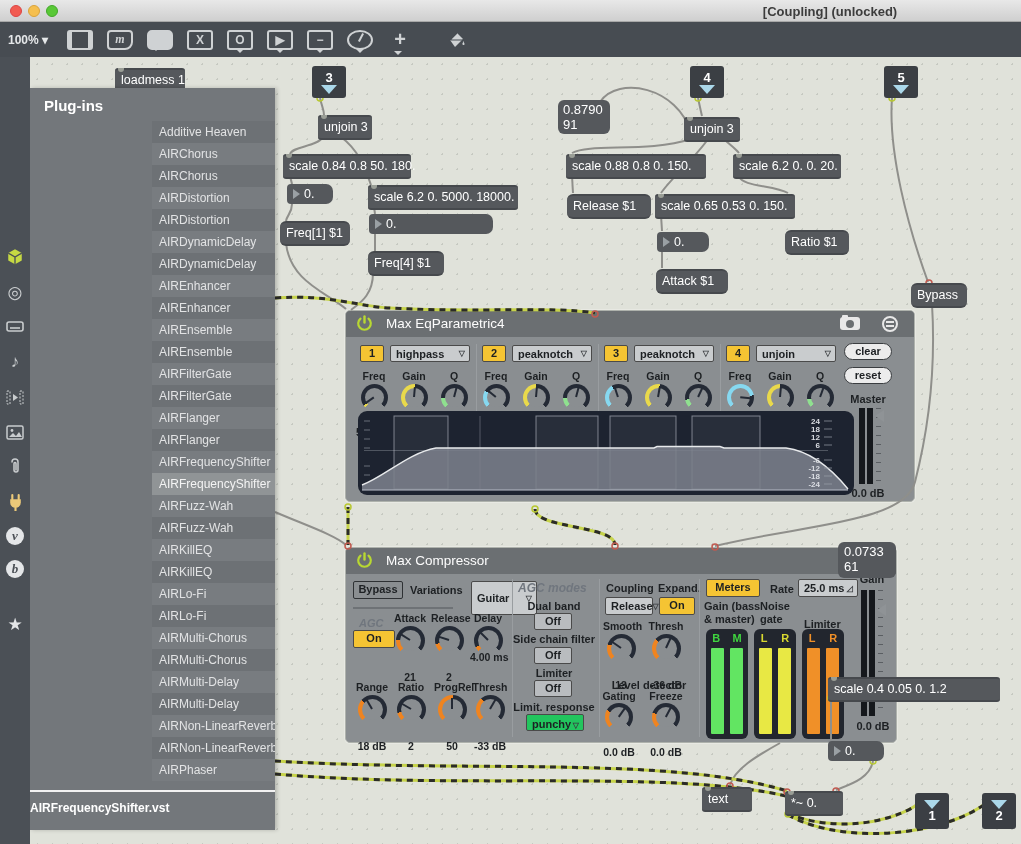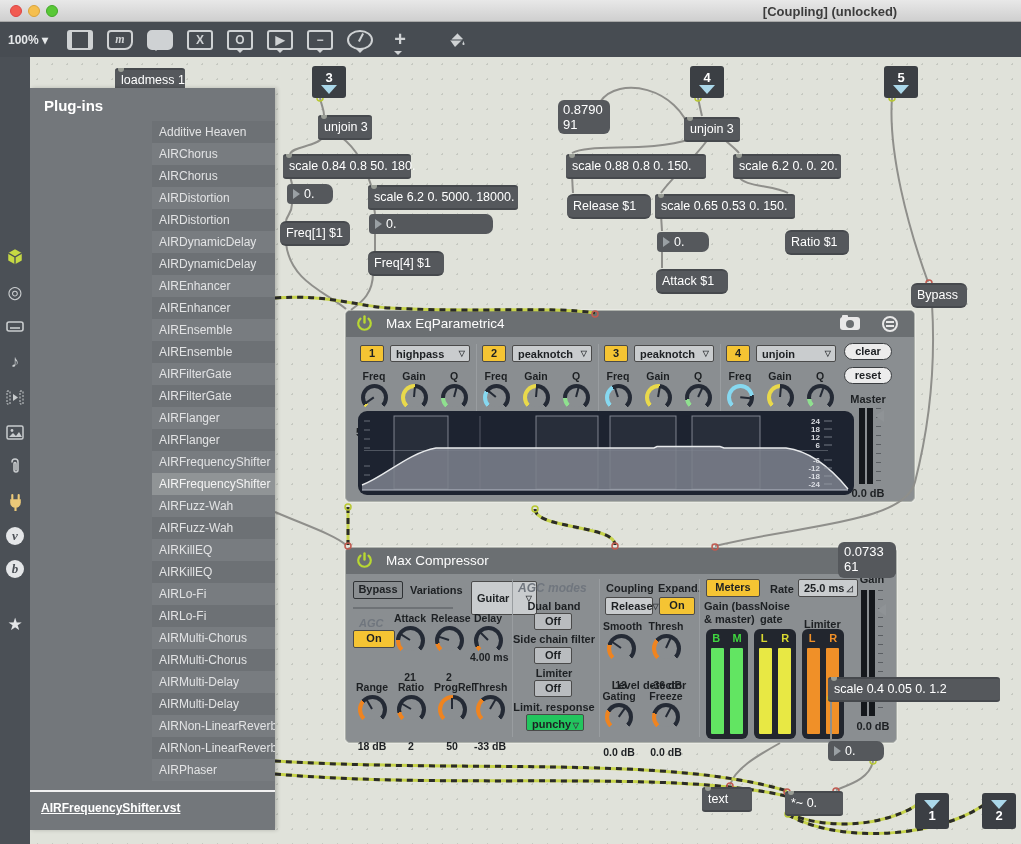--- a/index.html
+++ b/index.html
@@ -69,21 +69,21 @@
   .cat { font-size:12.5px; color:#ecedee; padding:4px 12px; cursor:default; }
   .cat.active { color:#e3e84a; }
   .plist { position:absolute; left:122px; top:33px; width:123px; }
   .prow { height:22px; line-height:22px; font-size:12px; color:#e2e3e4; padding-left:7px;
     white-space:nowrap; overflow:hidden; }
   .prow:nth-child(odd) { background:#6d7175; }
   .prow:nth-child(even){ background:#787c80; }
   .prow.sel { background:#90draft; }
   .prow.sel { background:#909496; color:#f4f4f4; }
   .sb-status { position:absolute; left:0; top:702px; width:245px; border-top:2px solid #f2f2f2; }
-  .sb-status span { display:block; padding:9px 11px; font-size:12px; font-weight:bold; color:#fff;text-decoration:underline; }
+  .sb-status span { display:block; padding:9px 0; font-size:12px; font-weight:bold; color:#fff; }
 
   
   .obj, .msg, .flonum { position:absolute; background:#55585c; color:#fff; font-size:12.5px;
     line-height:17px; padding:2px 6px; white-space:nowrap; z-index:16; }
   .obj { border-top:2px solid #46494d; border-bottom:2px solid #46494d; border-radius:3px; }
   .obj::before { content:""; position:absolute; left:3px; top:-2px; width:6px; height:4px;
     border-radius:0 0 3px 3px; background:#9a9e96; }
   .msg { border-radius:6px; border-top:2px solid #46494d; border-bottom:2px solid #46494d; }
   .flonum { border-radius:4px 7px 7px 4px; display:flex; align-items:center; }
   .flonum .ftri { width:0; height:0; border-left:7px solid #9aa0a4; border-top:5px solid transparent;

